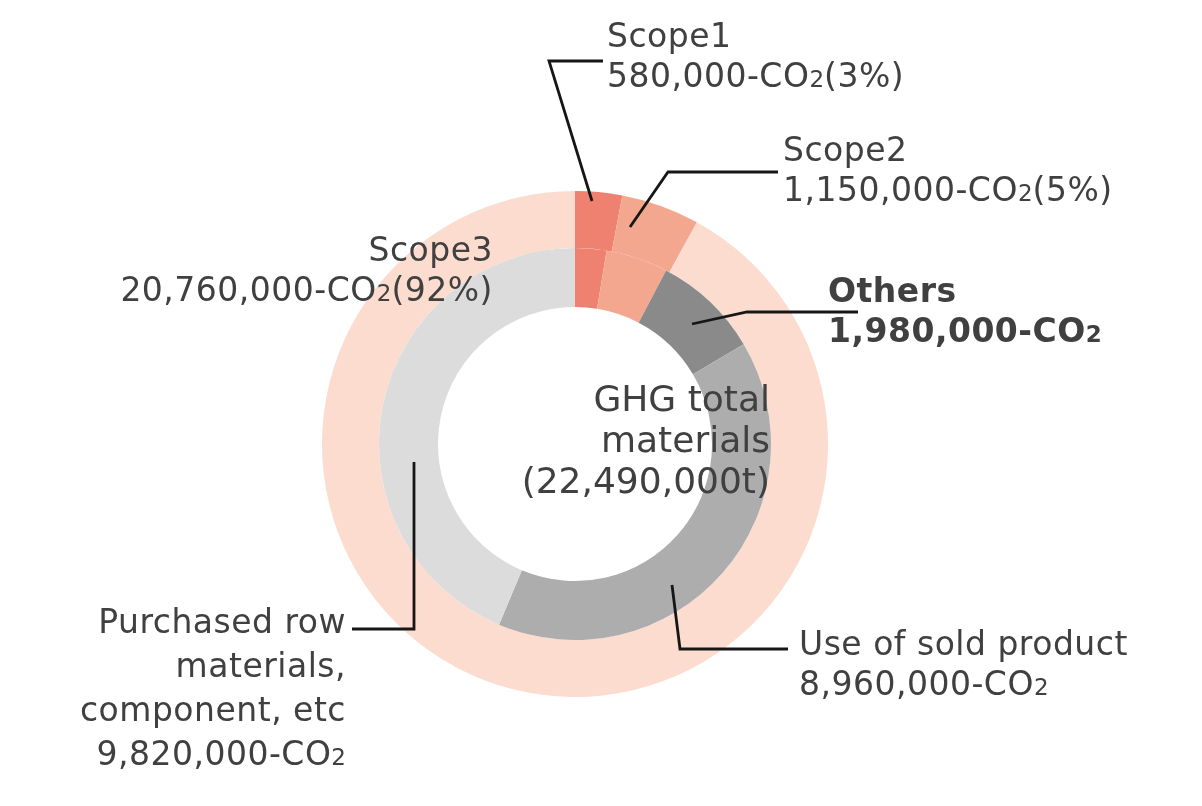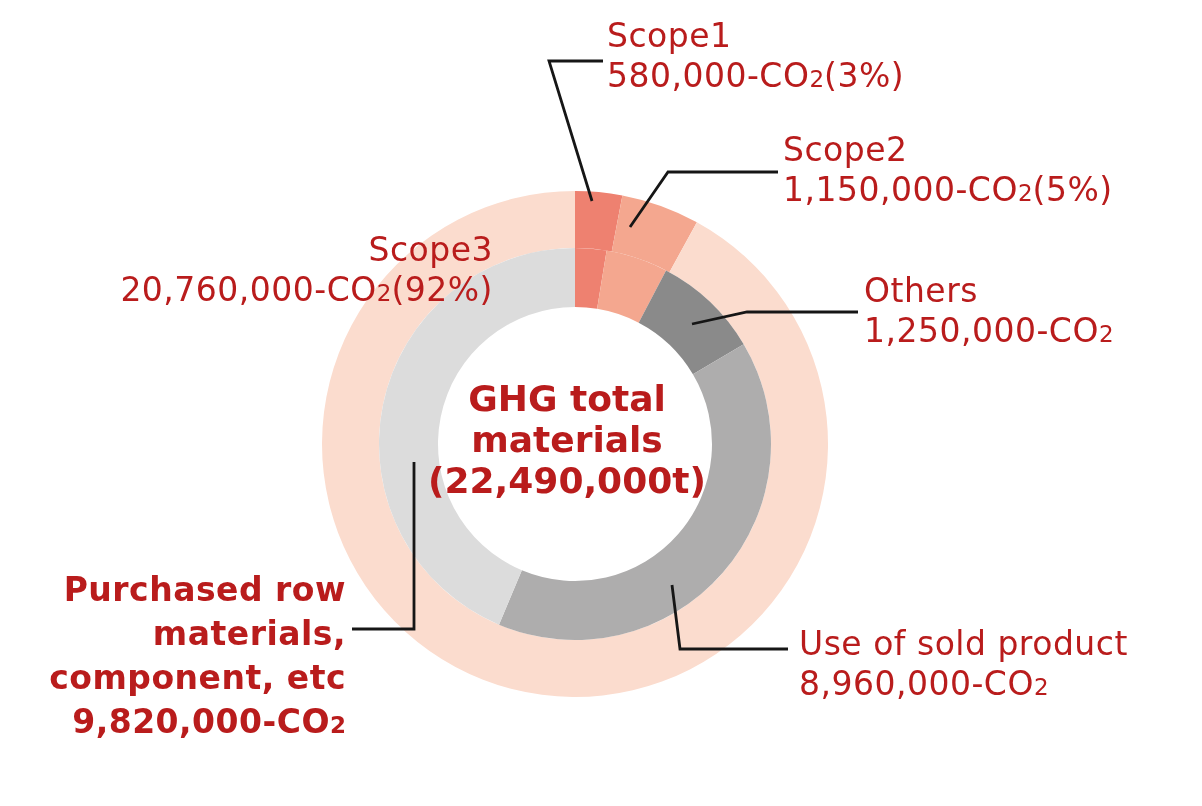--- a/index.html
+++ b/index.html
@@ -2,39 +2,39 @@
 <html><head>
 <meta charset="utf-8">
 <style>
   html,body{margin:0;padding:0;background:#ffffff;}
   .stage{
     position:relative;
     width:1202px;height:806px;
     background:#ffffff;
     overflow:hidden;
     font-family:"DejaVu Sans","Liberation Sans",sans-serif;
-    color:#b91c1c;
+    color:#404040;
   }
   .chart-svg{position:absolute;left:0;top:0;}
   .leader{fill:none;stroke:#161616;stroke-width:2.8;}
   .lbl{
     position:absolute;
     font-size:33px;
     line-height:40px;
     letter-spacing:0.5px;
     white-space:nowrap;
   }
   .lbl.right{text-align:right;}
   .lbl.lh44{line-height:44px;}
   .sub{font-size:23px;letter-spacing:0;}
   .center-label{
     position:absolute;
-    left:396px;top:378px;width:342px;
-    text-align:center;
-    font-weight:bold;
+    left:428px;top:378px;width:342px;
+    text-align:right;
+    font-weight:normal;
     font-size:36px;
     line-height:41px;
   }
 </style>
 </head>
 <body>
 
 <div class="stage">
 
   <svg class="chart-svg" width="1202" height="806" viewBox="0 0 1202 806">
@@ -65,31 +65,31 @@
   <div class="lbl" style="left:783px;top:130px;">
     <div>Scope2</div>
     <div><span>1,150,000-CO</span><span class="sub">2</span><span>(5%)</span></div>
   </div>
 
   <div class="lbl right" style="right:709px;top:230px;">
     <div>Scope3</div>
     <div><span>20,760,000-CO</span><span class="sub">2</span><span>(92%)</span></div>
   </div>
 
-  <div class="lbl" style="left:864px;top:271px;">
+  <div class="lbl" style="left:828px;top:271px;font-weight:bold;">
     <div>Others</div>
-    <div><span>1,250,000-CO</span><span class="sub">2</span><span></span></div>
+    <div><span>1,980,000-CO</span><span class="sub">2</span><span></span></div>
   </div>
 
   <div class="lbl" style="left:799px;top:624px;">
     <div>Use of sold product</div>
     <div><span>8,960,000-CO</span><span class="sub">2</span><span></span></div>
   </div>
 
-  <div class="lbl right lh44" style="right:856px;top:568px;font-weight:bold;">
+  <div class="lbl right lh44" style="right:856px;top:600px;">
     <div>Purchased row</div>
     <div>materials,</div>
     <div>component, etc</div>
     <div><span>9,820,000-CO</span><span class="sub">2</span><span></span></div>
   </div>
 
   <div class="center-label">
     <div>GHG total</div>
     <div>materials</div>
     <div>(22,490,000t)</div>

